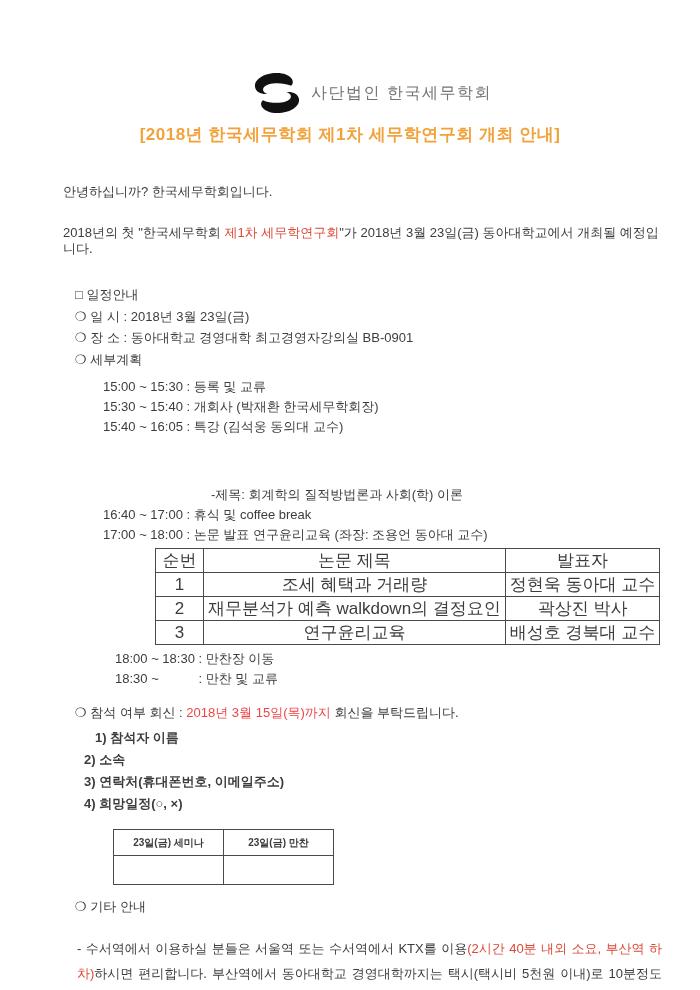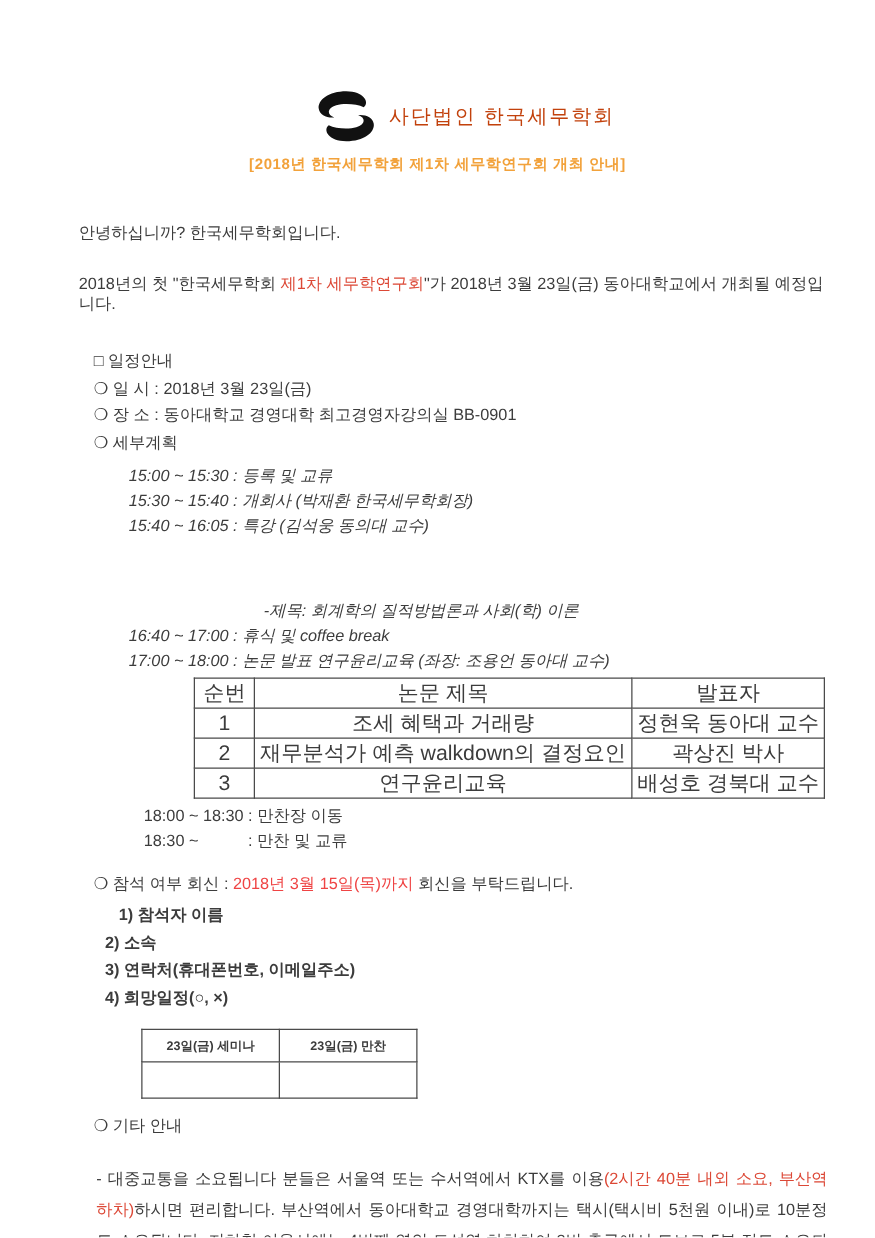--- a/index.html
+++ b/index.html
@@ -7,35 +7,35 @@
   body {
     width: 700px; height: 990px; margin: 0 auto;
     font-family: "Liberation Sans", "DejaVu Sans", sans-serif;
     color: #3c3c3c; font-size: 13px;
   }
   .page { position: relative; width: 700px; height: 990px; overflow: hidden; background: #fff; }
 
   
   .header-row { display: flex; align-items: center; justify-content: center; padding-top: 72px; margin-left: 44px; gap: 9px; }
   .logo-icon svg { display: block; }
-  .org-name { font-size: 16px; letter-spacing: 1.5px; color: #c2410c; }
-  .doc-title { margin-top: 9px; text-align: center; font-size: 12px; font-weight: bold; color: #f2a23b; letter-spacing: 0.5px; }
+  .org-name { font-size: 16px; letter-spacing: 1.5px; color: #737373; }
+  .doc-title { margin-top: 9px; text-align: center; font-size: 17px; font-weight: bold; color: #f2a23b; letter-spacing: 0.5px; }
 
   
   .content { padding-left: 63px; padding-right: 32px; }
   .greeting { margin-top: 38px; line-height: 16px; }
   .intro { margin-top: 25px; line-height: 16px; }
   .red { color: #dc4836; }
   .blue { color: #ef4444; font-weight: normal; }
 
   
   .agenda { margin-top: 27px; margin-left: 12px; }
   .agenda > div { line-height: 21.5px; }
   .timeline { margin-top: 7px; margin-left: 40px; }
-  .timeline > div { line-height: 20px; white-space: pre; font-style: italic; }
+  .timeline > div { line-height: 20px; white-space: pre; }
   .timeline .indent { padding-left: 108px; margin-top: 48px; }
 
   
   table { border-collapse: collapse; }
   .paper-table { margin: 3px 0 4px 92px; table-layout: fixed; }
   .paper-table th, .paper-table td {
     border: 1px solid #4a4a4a; text-align: center; vertical-align: middle;
     font-weight: normal; font-size: 17px; height: 22px; padding: 0 4px; white-space: nowrap;
   }
   .col-no { width: 48px; } .col-title { width: 237px; } .col-presenter { width: 145px; }
@@ -159,16 +159,16 @@
       <tbody>
         <tr>
           <td></td>
           <td></td>
         </tr>
       </tbody>
     </table>
 
     <div class="etc-heading">❍ 기타 안내</div>
 
-    <p class="transit"><span>- 대중교통을 소요됩니다 분들은 서울역 또는 수서역에서 KTX를 이용</span><span class="red">(2시간 40분 내외 소요, 부산역 하차)</span><span>하시면 편리합니다. 부산역에서 동아대학교 경영대학까지는 택시(택시비 5천원 이내)로 10분정도 소요됩니다. 지하철 이용시에는 4번째 역인 토성역 하차하여 2번 출구에서 도보로 5분 정도 소요되며 학교까지 총 30분정도 소요됩니다.</span></p>
+    <p class="transit"><span>- 수서역에서 이용하실 분들은 서울역 또는 수서역에서 KTX를 이용</span><span class="red">(2시간 40분 내외 소요, 부산역 하차)</span><span>하시면 편리합니다. 부산역에서 동아대학교 경영대학까지는 택시(택시비 5천원 이내)로 10분정도 소요됩니다. 지하철 이용시에는 4번째 역인 토성역 하차하여 2번 출구에서 도보로 5분 정도 소요되며 학교까지 총 30분정도 소요됩니다.</span></p>
 
   </div>
 </div>
 
 </body></html>

